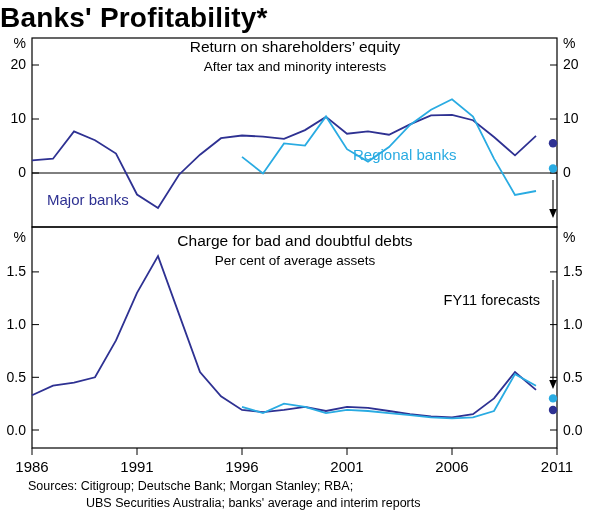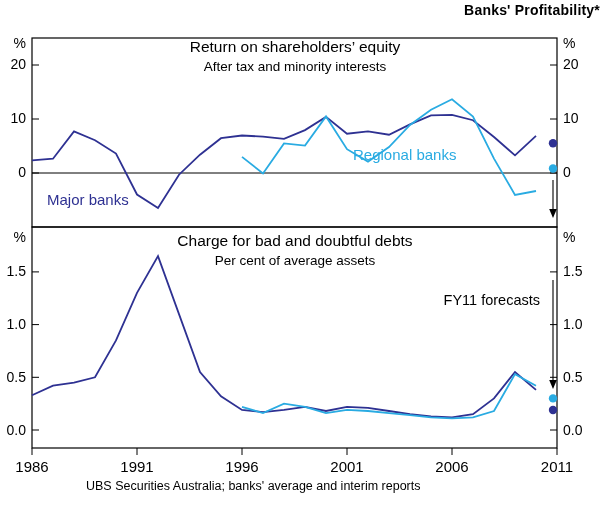--- a/index.html
+++ b/index.html
@@ -21,22 +21,22 @@
     left: 0; top: 0;
     width: 600px;
     height: 525px;
   }
 
   .title {
     position: absolute;
     left: 0;
     top: 2px;
     width: 600px;
-    text-align: right;
-    font-size: 14px;
+    text-align: left;
+    font-size: 28px;
     font-weight: bold;
     letter-spacing: 0.2px;
   }
 
   svg.plot {
     position: absolute;
     left: 0;
     top: 30px;
   }
 
@@ -160,16 +160,17 @@
       <text x="32" y="442" text-anchor="middle" font-size="15" font-family="Liberation Sans, sans-serif">1986</text>
       <text x="137" y="442" text-anchor="middle" font-size="15" font-family="Liberation Sans, sans-serif">1991</text>
       <text x="242" y="442" text-anchor="middle" font-size="15" font-family="Liberation Sans, sans-serif">1996</text>
       <text x="347" y="442" text-anchor="middle" font-size="15" font-family="Liberation Sans, sans-serif">2001</text>
       <text x="452" y="442" text-anchor="middle" font-size="15" font-family="Liberation Sans, sans-serif">2006</text>
       <text x="557" y="442" text-anchor="middle" font-size="15" font-family="Liberation Sans, sans-serif">2011</text>
     </g>
   </svg>
 
   <div class="footnotes">
+    <div class="fn-line"><span>Sources: Citigroup; Deutsche Bank; Morgan Stanley; RBA;</span></div>
     <div class="fn-line"><span class="fn-indent"></span><span>UBS Securities Australia; banks' average and interim reports</span></div>
   </div>
 
 </div>
 
 </body></html>

